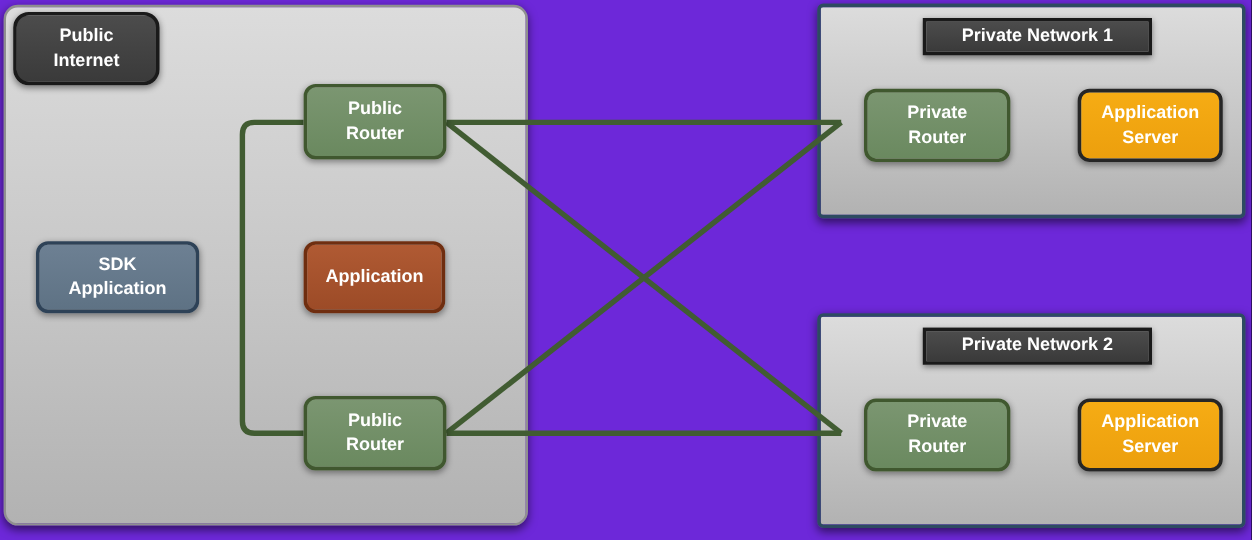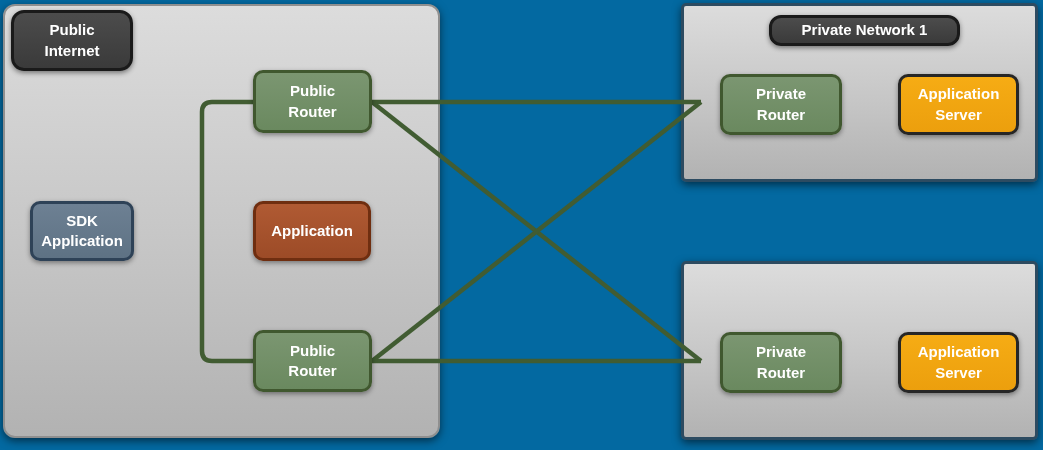--- a/index.html
+++ b/index.html
@@ -5,21 +5,21 @@
   html, body {
     margin: 0;
     padding: 0;
     background: #000000;
     font-family: "Liberation Sans", sans-serif;
   }
   #stage {
     position: relative;
     width: 1043px;
     height: 450px;
-    background: #0369a1;
+    background: #6d28d9;
     overflow: hidden;
   }
   .container-box {
     position: absolute;
     box-sizing: border-box;
     background: linear-gradient(180deg, #dcdcdc 0%, #c6c6c6 55%, #b2b2b2 100%);
   }
   .public-internet {
     left: 3px; top: 4px;
     width: 437px; height: 434px;
@@ -55,21 +55,21 @@
   }
   .public-internet-label {
     left: 11px; top: 10px;
     width: 122px; height: 61px;
     border-radius: 13px;
   }
   .network-title {
     top: 9px;
     left: 85px;
     width: 191px; height: 31px;
-    border-radius: 12px;
+    border-radius: 0;
   }
 
   .node {
     position: absolute;
     box-sizing: border-box;
     display: flex;
     align-items: center;
     justify-content: center;
     color: #ffffff;
     font-weight: bold;
@@ -92,21 +92,21 @@
     background: linear-gradient(180deg, #b05a33 0%, #9c4b27 100%);
     border: 3px solid #6f2e10;
   }
   .node.server {
     background: linear-gradient(180deg, #f6ac14 0%, #ec9f0d 100%);
     border: 3px solid #262626;
   }
 
   .pub-router-top    { left: 253px; top: 70px;  width: 119px; height: 63px; }
   .pub-router-bottom { left: 253px; top: 330px; width: 119px; height: 62px; }
-  .sdk-app           { left: 30px;  top: 201px; width: 104px; height: 60px; }
+  .sdk-app           { left: 30px;  top: 201px; width: 136px; height: 60px; }
   .controller-node   { left: 253px; top: 201px; width: 118px; height: 60px; }
   .priv-router       { left: 36px;  top: 68px;  width: 122px; height: 61px; }
   .app-server        { left: 214px; top: 68px;  width: 121px; height: 61px; }
 
   svg.links {
     position: absolute;
     left: 0; top: 0;
     width: 1043px; height: 450px;
     pointer-events: none;
   }
@@ -123,20 +123,21 @@
 
   <div class="container-box private-network n1">
     <div class="dark-label network-title">Private Network 1</div>
     <div class="node router priv-router">Private
 Router</div>
     <div class="node server app-server">Application
 Server</div>
   </div>
 
   <div class="container-box private-network n2">
+    <div class="dark-label network-title">Private Network 2</div>
     <div class="node router priv-router">Private
 Router</div>
     <div class="node server app-server">Application
 Server</div>
   </div>
 
   <svg class="links" viewBox="0 0 1043 450">
     <path d="M 253 102 L 212 102 Q 202 102 202 112 L 202 351 Q 202 361 212 361 L 253 361" fill="none" stroke-width="4.5" stroke="#415c32"></path>
     <line x1="372" y1="102" x2="701" y2="102" stroke-width="4.5" stroke="#415c32"></line>
     <line x1="372" y1="102" x2="701" y2="361" stroke-width="4.5" stroke="#415c32"></line>

